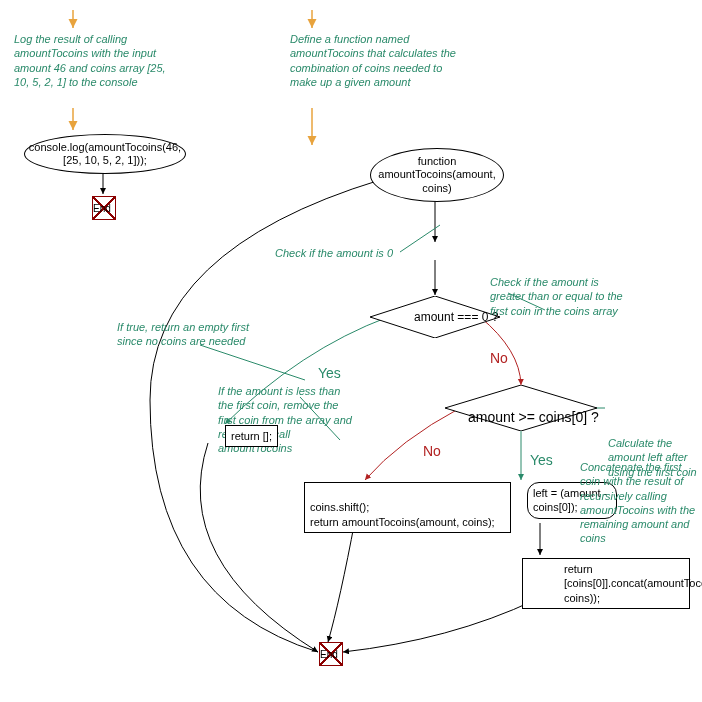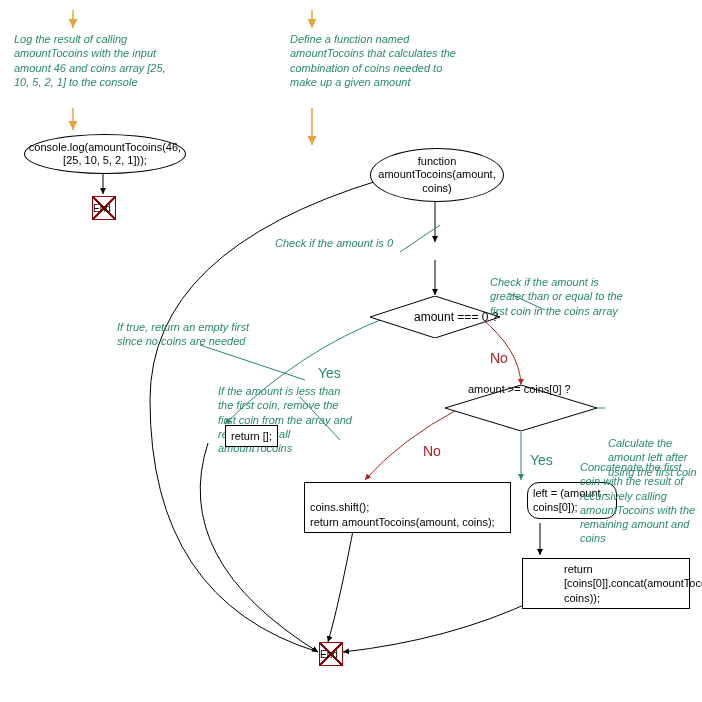--- a/index.html
+++ b/index.html
@@ -137,38 +137,38 @@
 <div class="end-box" style="left:92px; top:196px;">
   <span>End</span>
 </div>
 
 <div class="annotation" style="left:290px; top:32px; width:175px;">Define a function named amountTocoins that calculates the combination of coins needed to make up a given amount</div>
 
 <div class="ellipse" style="left:370px; top:148px; width:132px; height:52px;">
   <span>function amountTocoins(amount, coins)</span>
 </div>
 
-<div class="annotation" style="left:275px; top:236px;">Check if the amount is 0</div>
+<div class="annotation" style="left:275px; top:246px;">Check if the amount is 0</div>
 
 <svg style="position:absolute; left:370px; top:296px;" width="130" height="42">
   <polygon points="65,0 130,21 65,42 0,21" fill="#fff" stroke="#000"></polygon>
 </svg>
 <div style="position:absolute; left:393px; top:310px; font-size:12px;margin-left:21px;">amount === 0 ?</div>
 
 <div class="annotation" style="left:117px; top:320px; width:150px;">If true, return an empty first since no coins are needed</div>
 
 <div class="annotation" style="left:490px; top:275px; width:140px;">Check if the amount is greater than or equal to the first coin in the coins array</div>
 
 <div class="edge-label edge-yes" style="left:318px; top:365px;">Yes</div>
 <div class="edge-label edge-no" style="left:490px; top:350px;">No</div>
 
 <svg style="position:absolute; left:445px; top:385px;" width="152" height="46">
   <polygon points="76,0 152,23 76,46 0,23" fill="#fff" stroke="#000"></polygon>
 </svg>
-<div style="position:absolute; left:468px; top:383px; font-size:11px;">amount &gt;= coins[0] ?</div>
+<div style="position:absolute; left:468px; top:409px; font-size:14px;">amount &gt;= coins[0] ?</div>
 
 <div class="annotation" style="left:608px; top:388px; width:90px;margin-top:48px;">Calculate the amount left after using the first coin</div>
 
 <div class="annotation" style="left:218px; top:384px; width:140px;">If the amount is less than the first coin, remove the first coin from the array and recursively call amountTocoins</div>
 
 <div class="edge-label edge-yes" style="left:530px; top:452px;">Yes</div>
 <div class="edge-label edge-no" style="left:423px; top:443px;">No</div>
 
 <div class="box" style="left:183px; top:425px;">
   <span>return [];</span>

